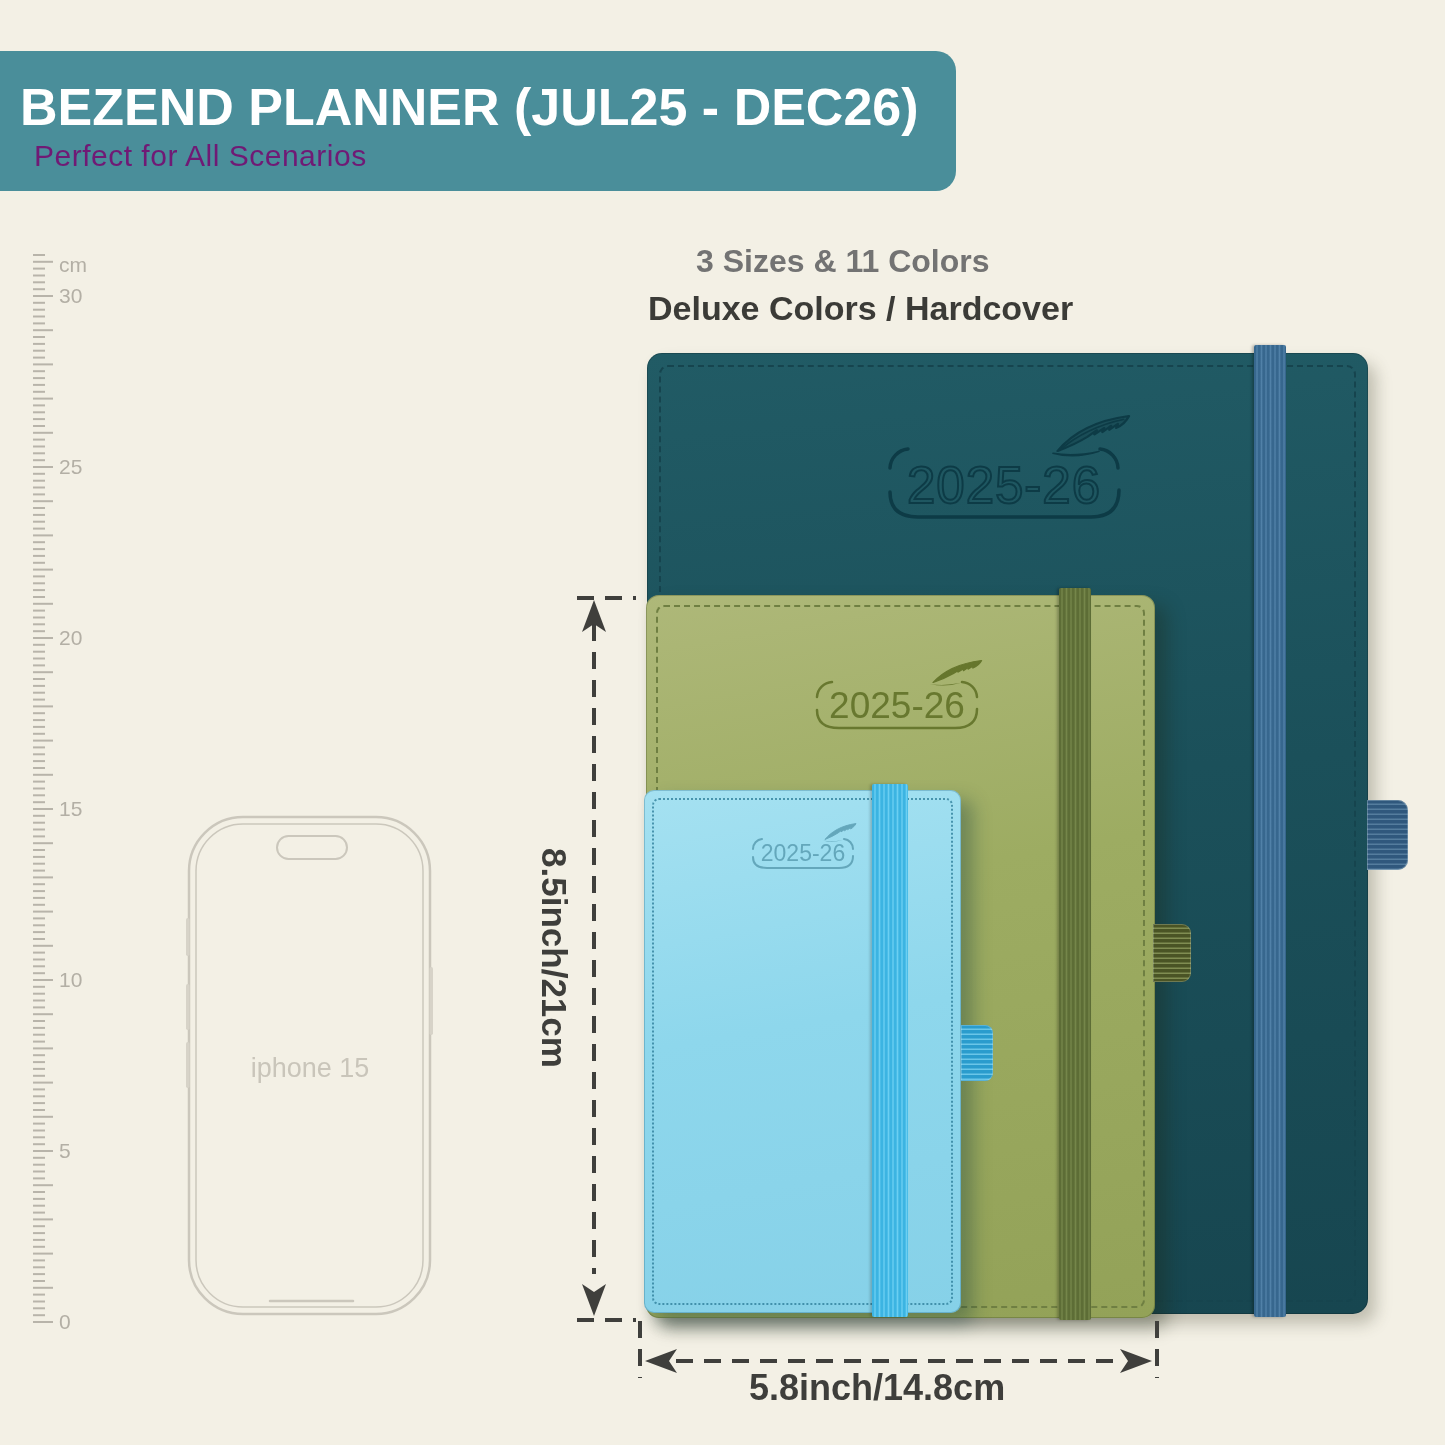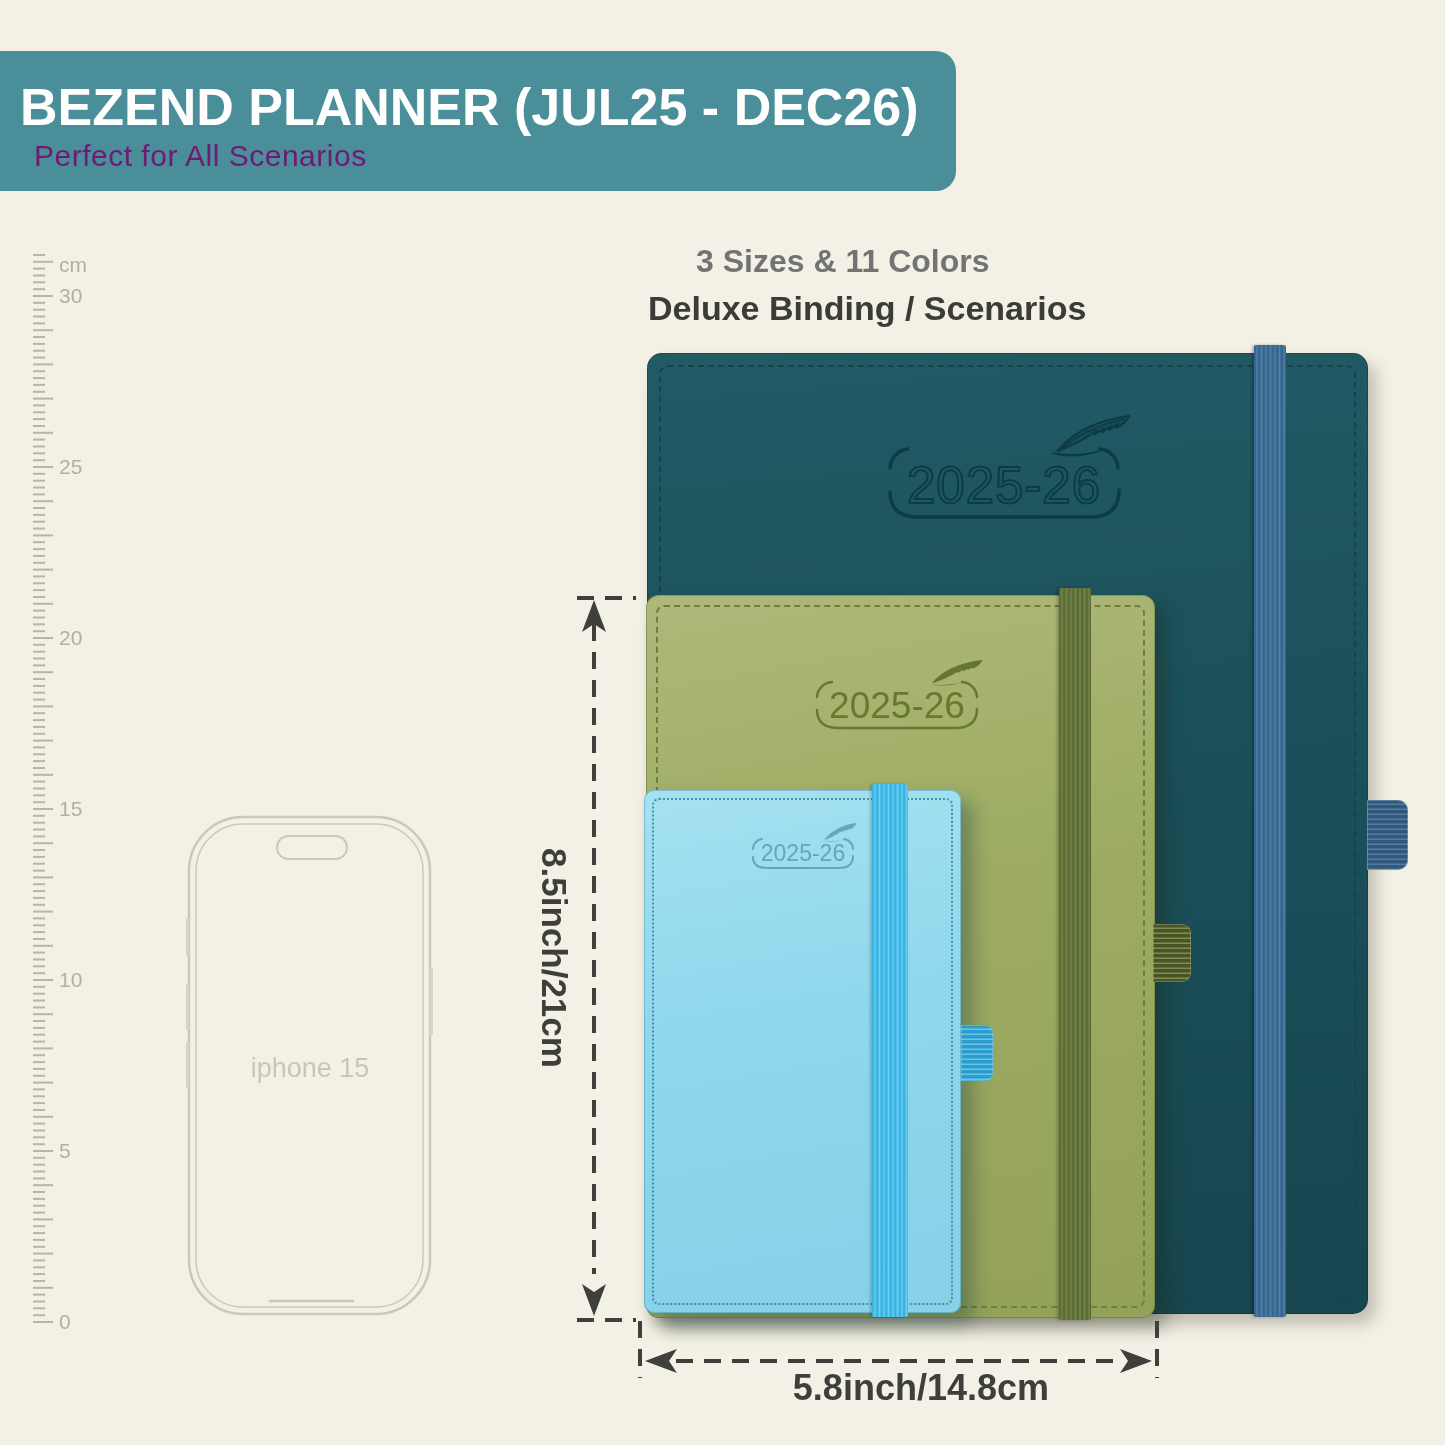--- a/index.html
+++ b/index.html
@@ -184,21 +184,21 @@
 <text x="59" y="987">10</text>
 <text x="59" y="816">15</text>
 <text x="59" y="645">20</text>
 <text x="59" y="474">25</text>
 <text x="59" y="303">30</text>
   </g>
 </svg>
 
 <div class="abs" style="left:648px; top:245px; font-size:32px; font-weight:bold; color:#737373; line-height:1;margin-left:48px;">3 Sizes &amp; 11 Colors</div>
 
-<div class="abs" style="left:648px; top:291px; font-size:34px; font-weight:bold; color:#3b3b37; line-height:1;">Deluxe Binding / Scenarios</div>
+<div class="abs" style="left:648px; top:291px; font-size:34px; font-weight:bold; color:#3b3b37; line-height:1;">Deluxe Colors / Hardcover</div>
 
 <div class="abs" style="left:647px; top:353px; width:721px; height:961px; border-radius:15px; background:linear-gradient(175deg,#215b65 0%,#1b505a 45%,#174650 100%); box-shadow:8px 10px 16px rgba(60,60,40,0.28), inset 0 0 0 1px rgba(0,0,0,0.18);">
 
   <div class="abs" style="left:12px; top:12px; right:12px; bottom:12px; border:2px dashed #16444e; border-radius:9px;"></div>
 
   <div class="abs" style="left:607px; top:-8px; width:32px; height:972px; background:repeating-linear-gradient(90deg,#37678e 0px,#37678e 1.5px,#5181a8 3px,#37678e 4.5px); border-radius:2px; box-shadow:-2px 0 3px rgba(0,0,0,0.25);"></div>
 </div>
 
 <div class="abs" style="left:1367px; top:800px; width:41px; height:70px; background:repeating-linear-gradient(180deg,#30587d 0px,#30587d 2.5px,#5e86a6 5px); border-radius:0 10px 10px 0; box-shadow:inset 0 0 0 1px rgba(185,205,215,0.35);"></div>
 
@@ -311,13 +311,13 @@
     <line x1="557" y1="21" x2="557" y2="78" stroke-dasharray="17 11"></line>
     <line x1="76" y1="61" x2="521" y2="61" stroke-dasharray="17 11"></line>
   </g>
 
   <g fill="#3f3f3c">
     <path d="M 45 61 L 77 49 L 69 61 L 77 73 Z"></path>
     <path d="M 552 61 L 520 49 L 528 61 L 520 73 Z"></path>
   </g>
 </svg>
 
-<div class="abs" style="left:749px; top:1369px; width:300px; font-size:36px; font-weight:bold; color:#3e3e3b; text-align:right; line-height:1.05;">5.8inch/14.8cm</div>
+<div class="abs" style="left:749px; top:1369px; width:300px; font-size:36px; font-weight:bold; color:#3e3e3b; text-align:left; line-height:1.05;">5.8inch/14.8cm</div>
 
 </body></html>

